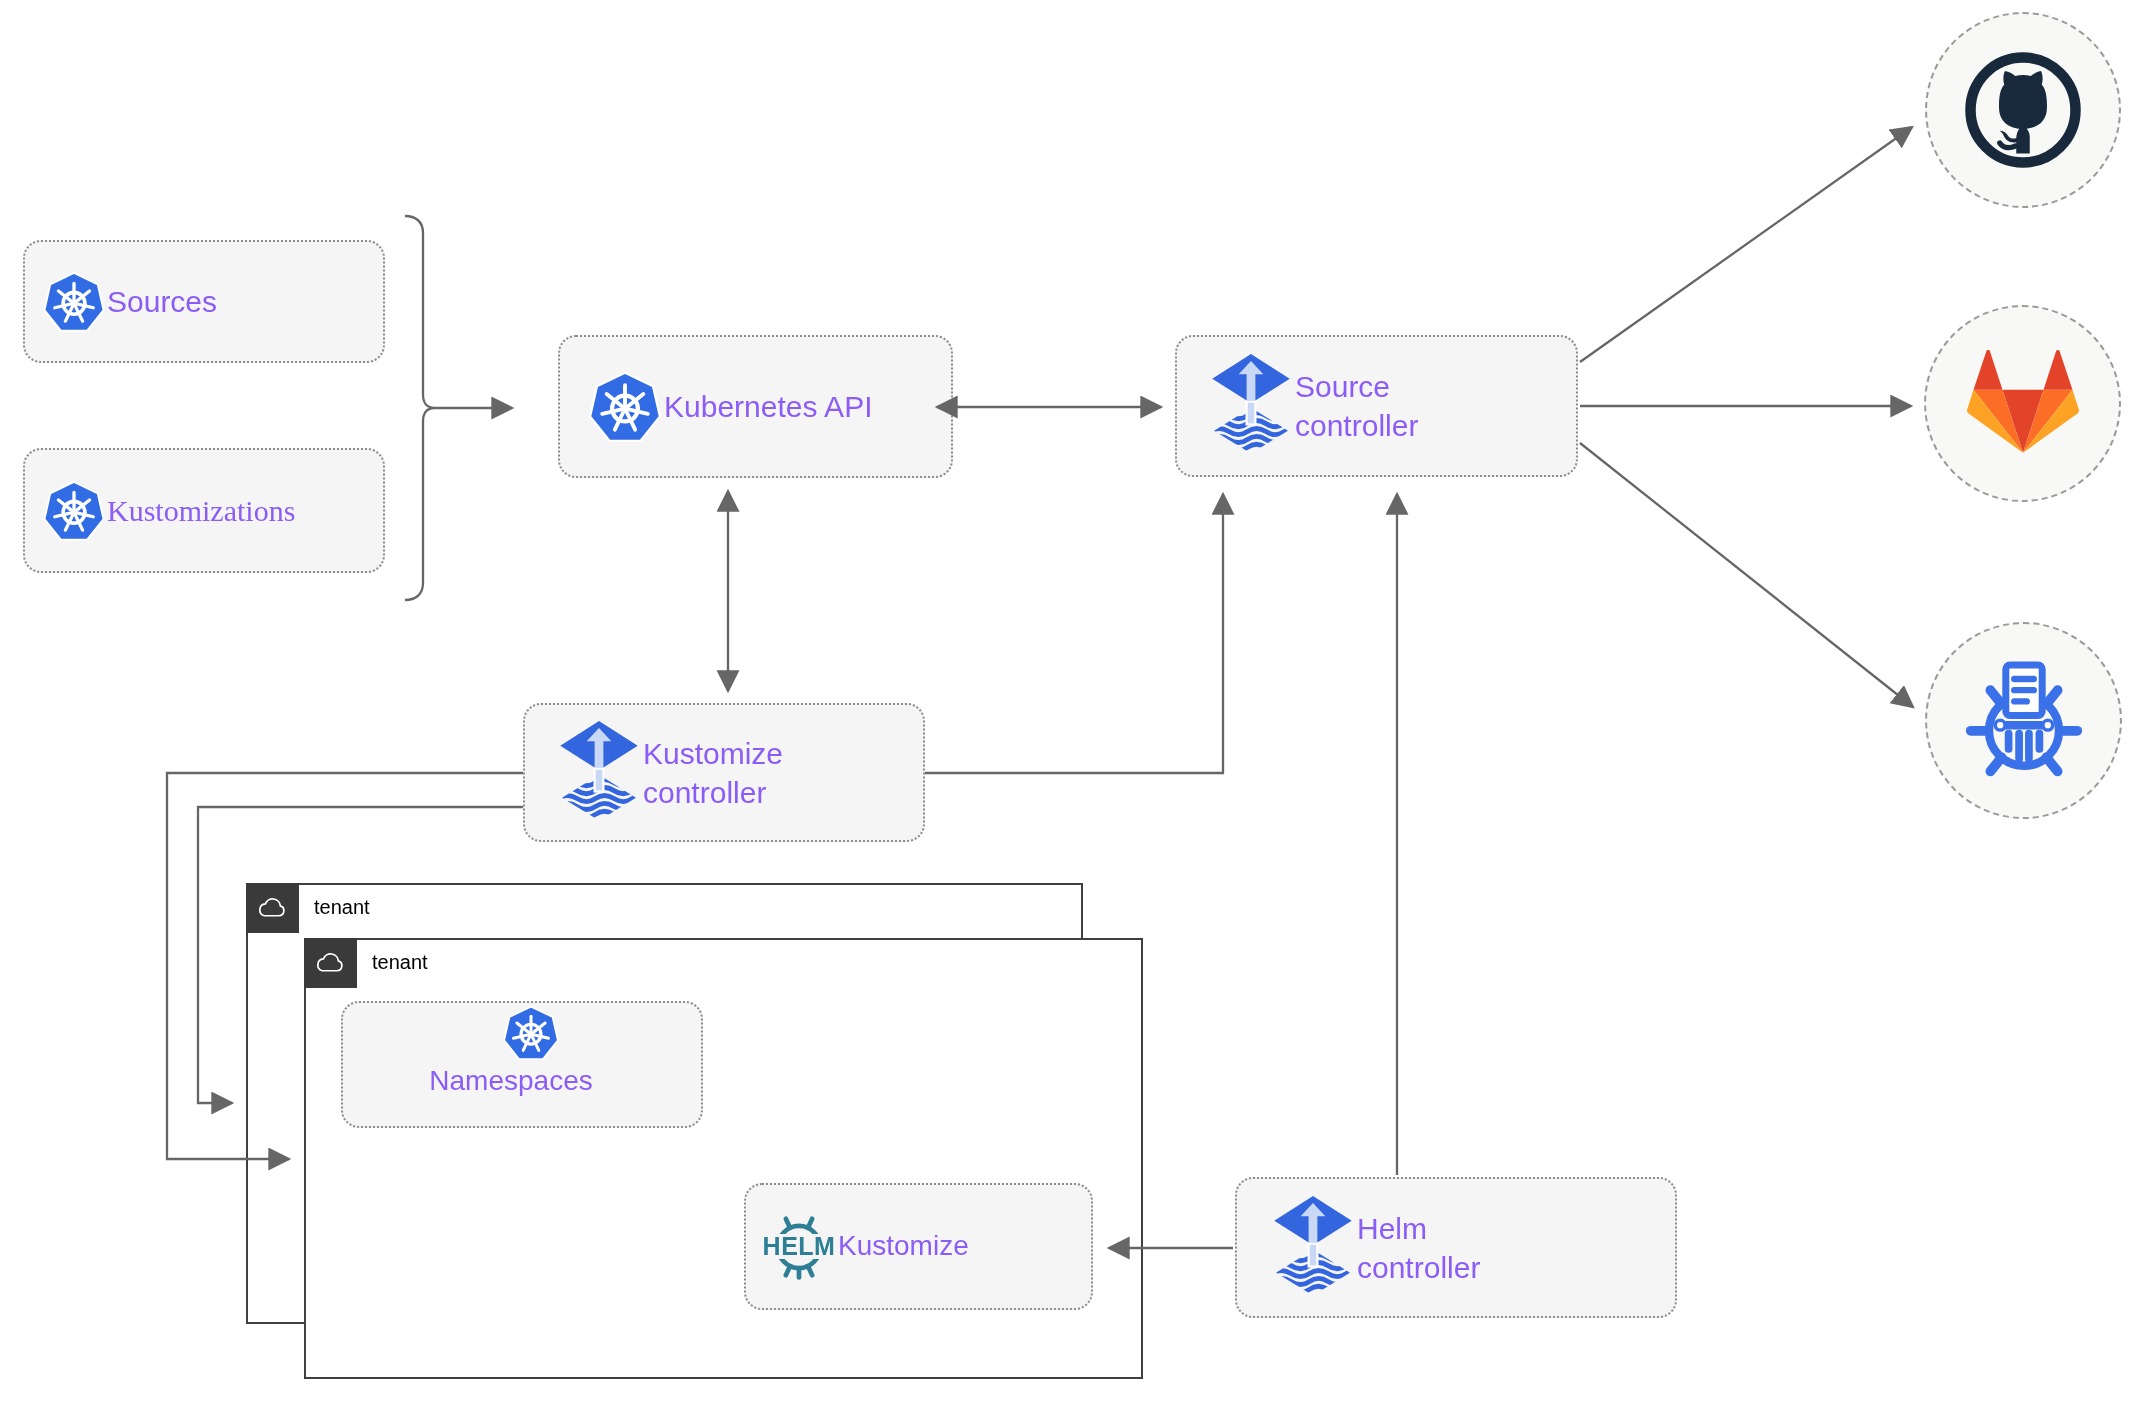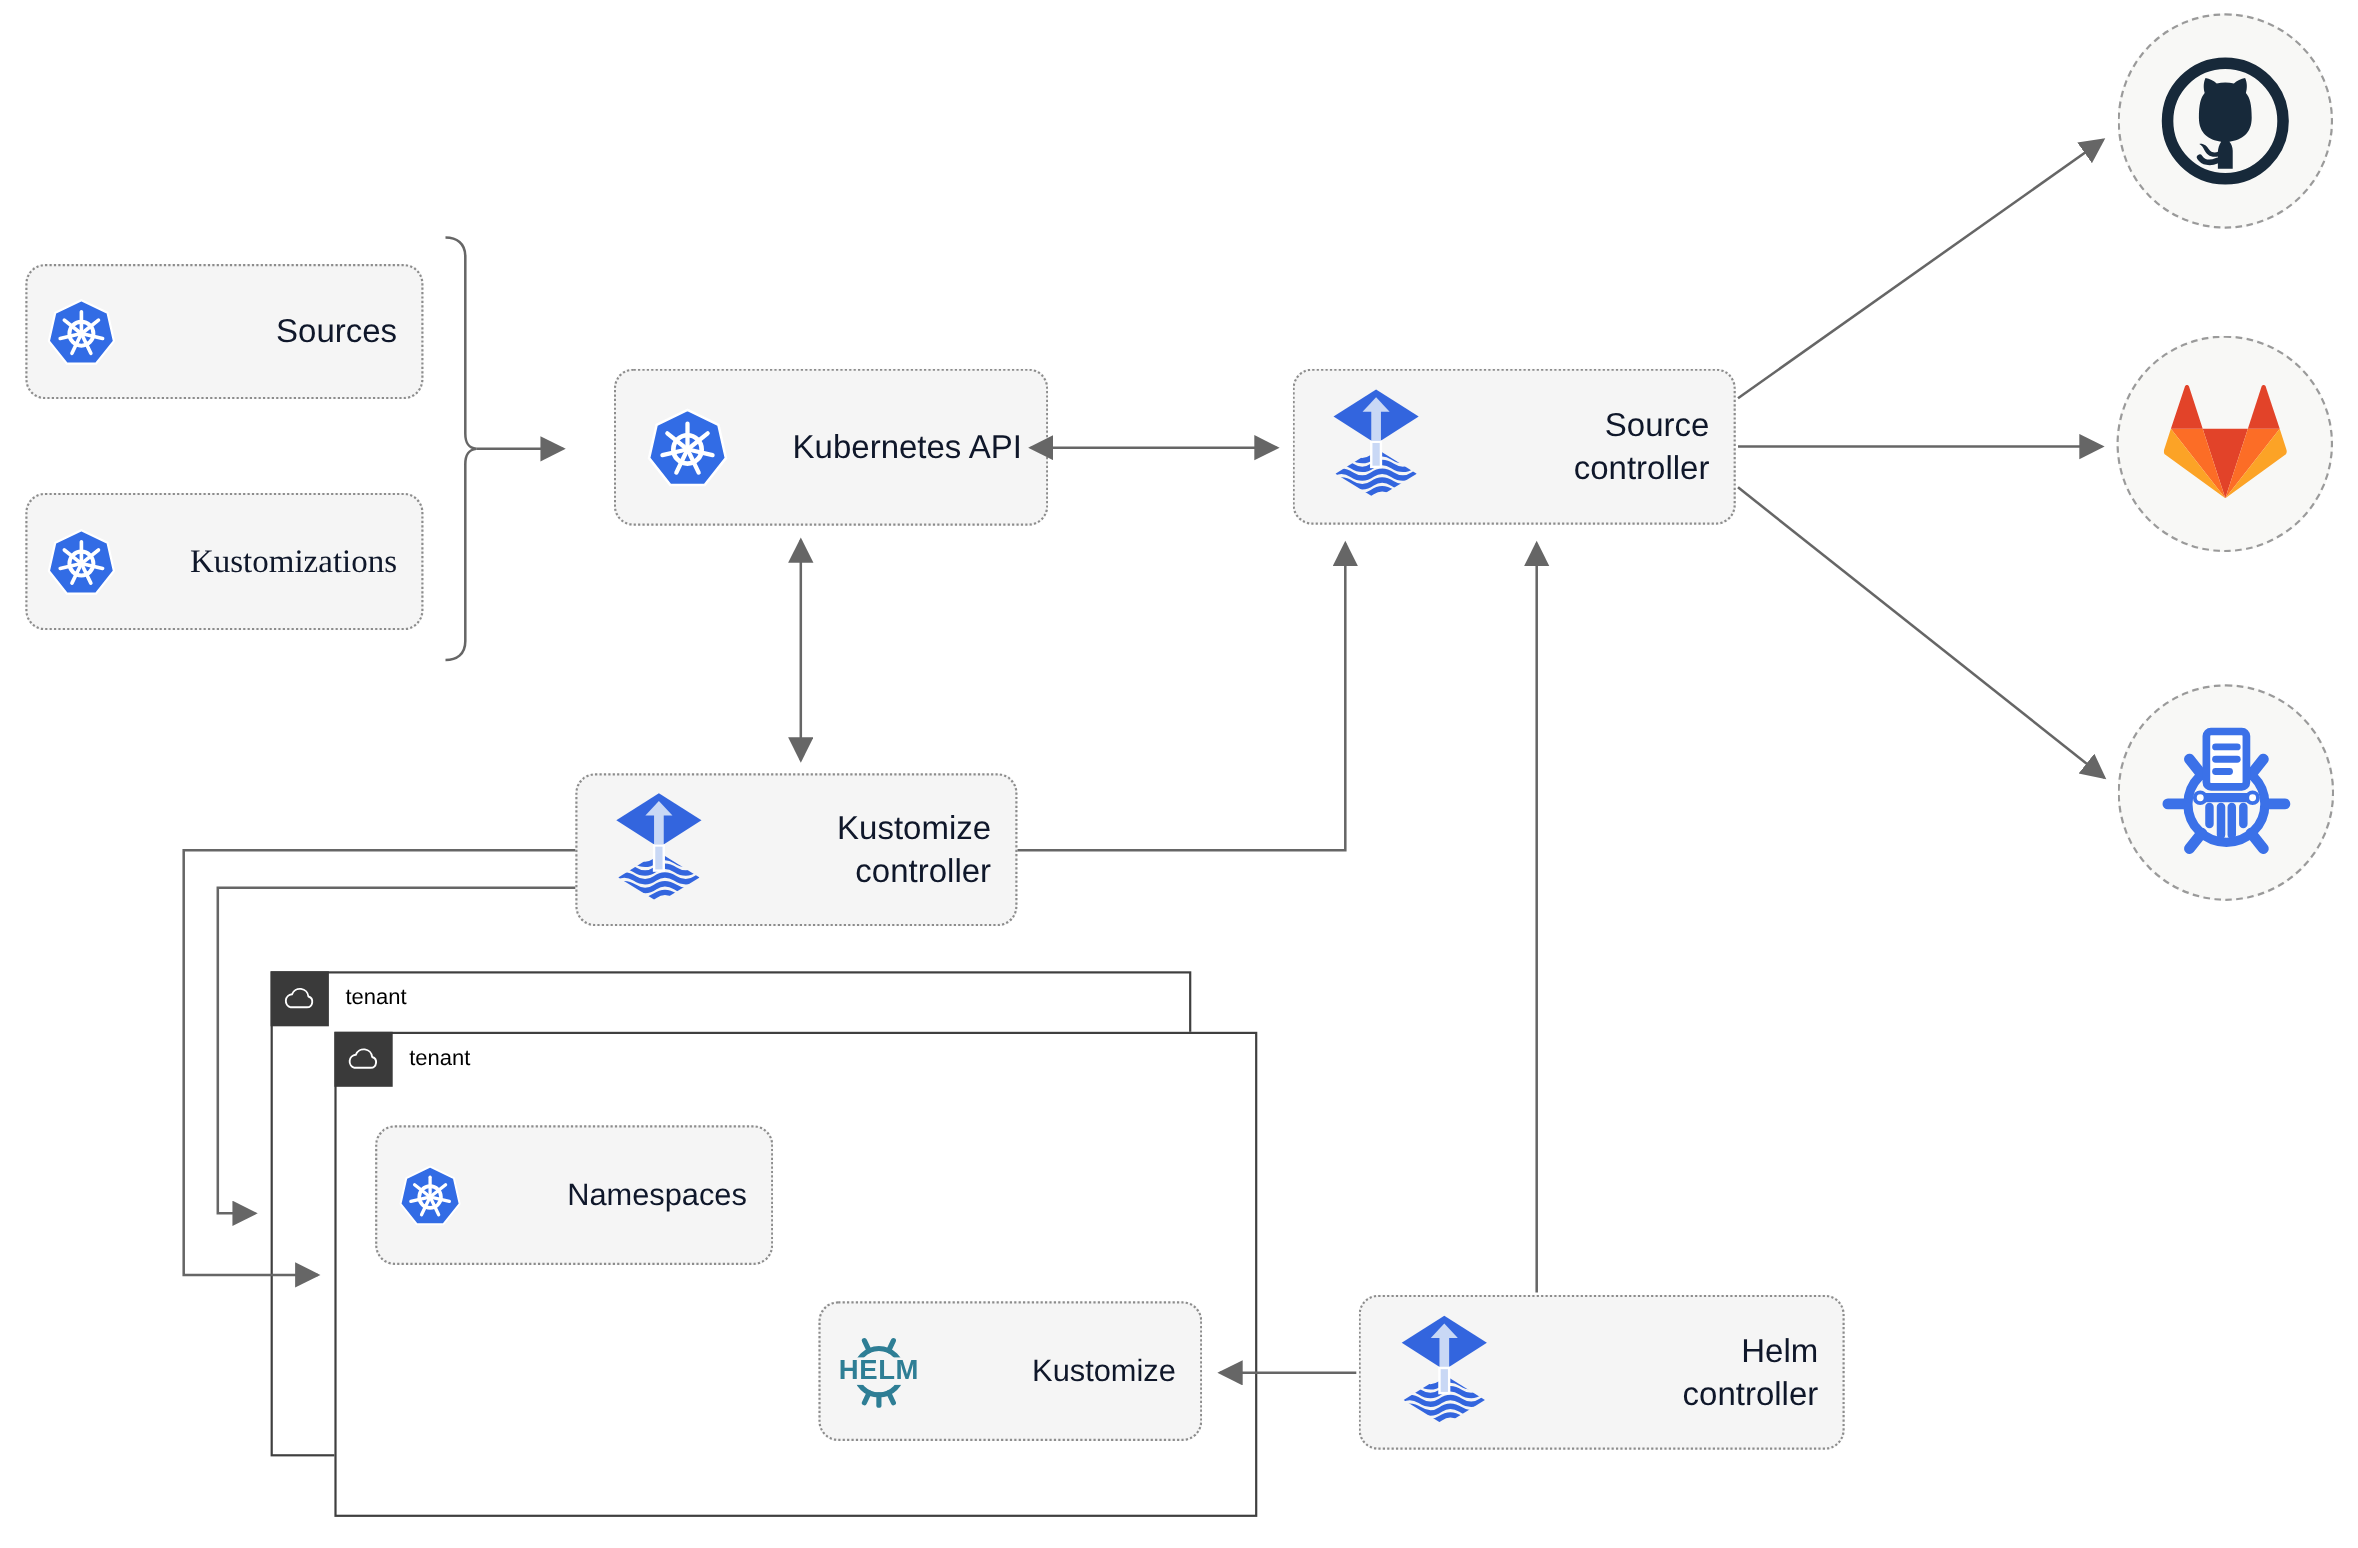--- a/index.html
+++ b/index.html
@@ -7,21 +7,21 @@
     position:relative;width:2144px;height:1407px;background:#ffffff;overflow:hidden;
     font-family:"Liberation Sans","DejaVu Sans",sans-serif;color:#111;
   }
   .node{
     position:absolute;box-sizing:border-box;background:#F5F5F5;
     border:2.5px dotted #8C8C8C;border-radius:18px;
     display:flex;align-items:center;
   }
   .node .icon{flex:0 0 auto;display:flex;align-items:center;justify-content:center;}
   .node .label{
-    flex:1;text-align:right;font-size:30px;line-height:1.3;color:#0f172a;
+    flex:1;text-align:left;font-size:30px;line-height:1.3;color:#8b5cf6;
     white-space:pre-line;padding-right:22px;
   }
   .resource .label{font-size:28px;}
   .tenant{
     position:absolute;box-sizing:border-box;background:#ffffff;
     border:2.5px solid #3F3F3F;
   }
   .tenant-tab{
     position:absolute;top:-2.5px;left:-2.5px;width:53px;height:50px;
     background:#3A3A3A;display:flex;align-items:center;justify-content:center;
@@ -193,21 +193,21 @@
         </g>
         <polygon points="50,10 64,25 36,25" fill="#C9D8F5"></polygon>
         <rect x="45" y="24" width="10" height="31" fill="#C9D8F5"></rect>
         <rect x="45" y="56" width="10" height="26" fill="#C9D8F5" stroke="#ffffff" stroke-width="2.5"></rect>
       </svg>
     </span>
     <span class="label">Helm
 controller</span>
   </div>
 
-  <div class="node resource" style="left:341px;top:1023px;width:362px;height:127px;">
+  <div class="node resource" style="left:341px;top:1001px;width:362px;height:127px;flex-direction:column;">
     <span class="icon" style="margin-left:18px;">
       <svg width="60" height="60" viewBox="0 0 100 100">
         <polygon points="50,6 86,23.3 94.8,62.2 70,93.4 30,93.4 5.2,62.2 14,23.3" fill="#326CE5" stroke="#ffffff" stroke-width="3"></polygon>
         <g stroke="#ffffff" stroke-width="5" stroke-linecap="round">
           <line x1="50" y1="46" x2="50" y2="22"></line>
             <line x1="54.7" y1="48.3" x2="73.5" y2="33.3"></line>
           <line x1="55.9" y1="53.3" x2="79.2" y2="58.7"></line>
             <line x1="52.6" y1="57.4" x2="63" y2="79"></line>
           <line x1="47.4" y1="57.4" x2="37" y2="79"></line>
             <line x1="44.1" y1="53.3" x2="20.8" y2="58.7"></line>

